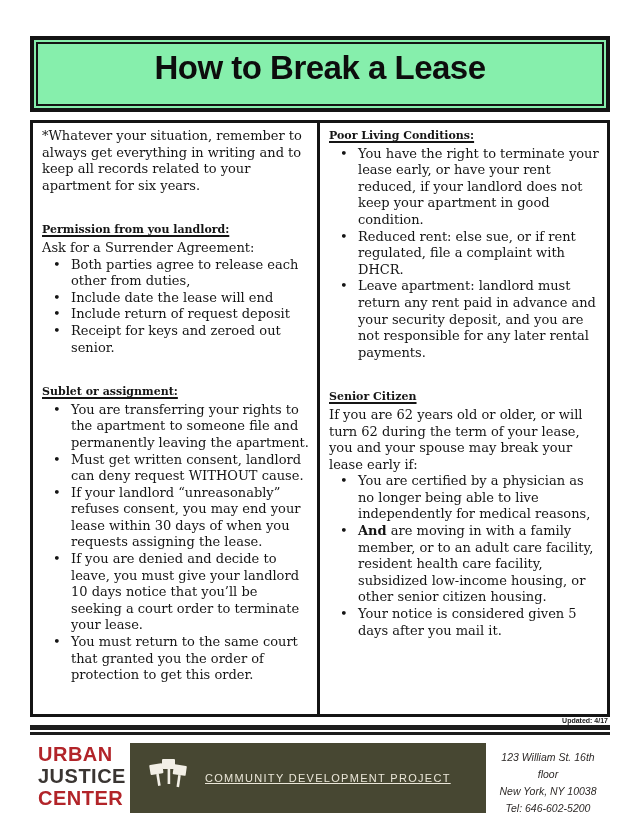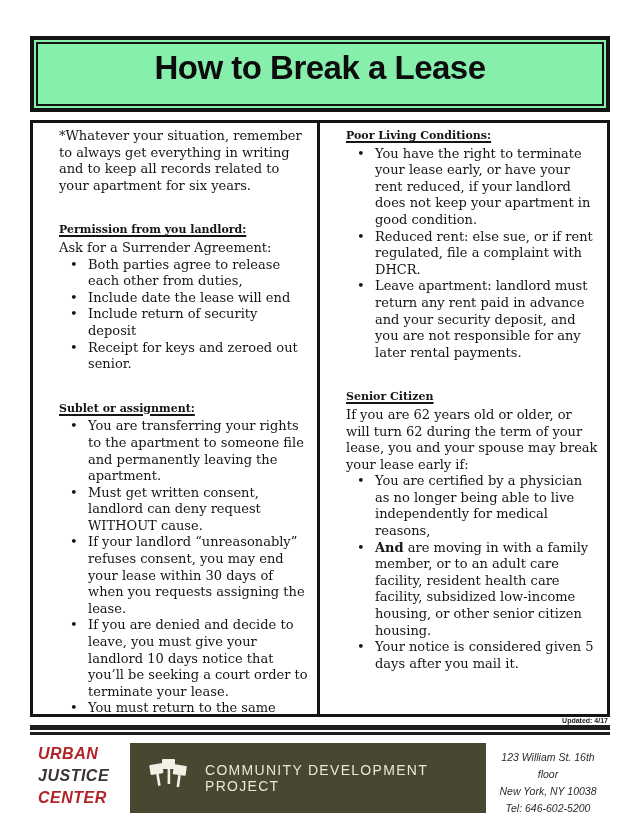--- a/index.html
+++ b/index.html
@@ -36,21 +36,21 @@
   
   .content-box {
     margin-top: 8px;
     border: 3px solid #141414;
     height: 597px;
     display: flex;
     overflow: hidden;
   }
   .col {
     width: 50%;
-    padding: 5px 8px 4px 26px;
+    padding: 5px 8px 4px 9px;
     font-size: 13px;
     line-height: 16.6px;
   }
   .col-left { border-right: 3px solid #141414; }
 
   .para { margin: 0; }
   .section { margin-top: 28px; }
   .section:first-child { margin-top: 0; }
   .heading {
     font-weight: bold;
@@ -91,41 +91,41 @@
   .footer {
     margin-top: 8px;
     display: flex;
     align-items: flex-start;
   }
   .org {
     width: 100px;
     padding-left: 8px;
     font-family: "Liberation Sans", sans-serif;
     font-weight: bold;
-    font-size: 16px;
+    font-size: 20px;
     line-height: 22px;
     letter-spacing: 0.5px;
-    font-style: italic;
   }
   .org-line.red  { color: var(--red, #b22429); }
   .org-line.dark { color: var(--dark, #3a3532); }
   .banner {
     width: 356px;
     height: 70px;
     background: var(--olive, #474732);
     display: flex;
     align-items: center;
   }
   .banner .icon { margin-left: 18px; display: inline-flex; }
   .banner-text {
     margin-left: 15px;
     font-family: "Liberation Sans", sans-serif;
-    font-size: 14px;
+    font-size: 11px;
     letter-spacing: 1.3px;
     color: var(--cream, #eae6d8);
+    text-decoration: underline;
   }
   .address {
     flex: 1;
     text-align: center;
     padding-top: 6px;
     font-family: "Liberation Sans", sans-serif;
     font-size: 10.5px;
     line-height: 17px;
     color: #2e2a28;
     font-style: italic;
@@ -144,21 +144,21 @@
 
   <div class="content-box">
     <div class="col col-left">
         <p class="para">*Whatever your situation, remember to always get everything in writing and to keep all records related to your apartment for six years.</p>
         <div class="section">
           <div class="heading">Permission from you landlord:</div>
           <p class="lead">Ask for a Surrender Agreement:</p>
           <ul class="bullets">
             <li>Both parties agree to release each other from duties,</li>
             <li>Include date the lease will end</li>
-            <li>Include return of security deposit</li>
+            <li>Include return of request deposit</li>
             <li>Receipt for keys and zeroed out senior.</li>
           </ul>
         </div>
         <div class="section">
           <div class="heading">Sublet or assignment:</div>
           <ul class="bullets">
             <li>You are transferring your rights to the apartment to someone file and permanently leaving the apartment.</li>
             <li>Must get written consent, landlord can deny request WITHOUT cause.</li>
             <li>If your landlord “unreasonably” refuses consent, you may end your lease within 30 days of when you requests assigning the lease.</li>
             <li>If you are denied and decide to leave, you must give your landlord 10 days notice that you’ll be seeking a court order to terminate your lease.</li>

